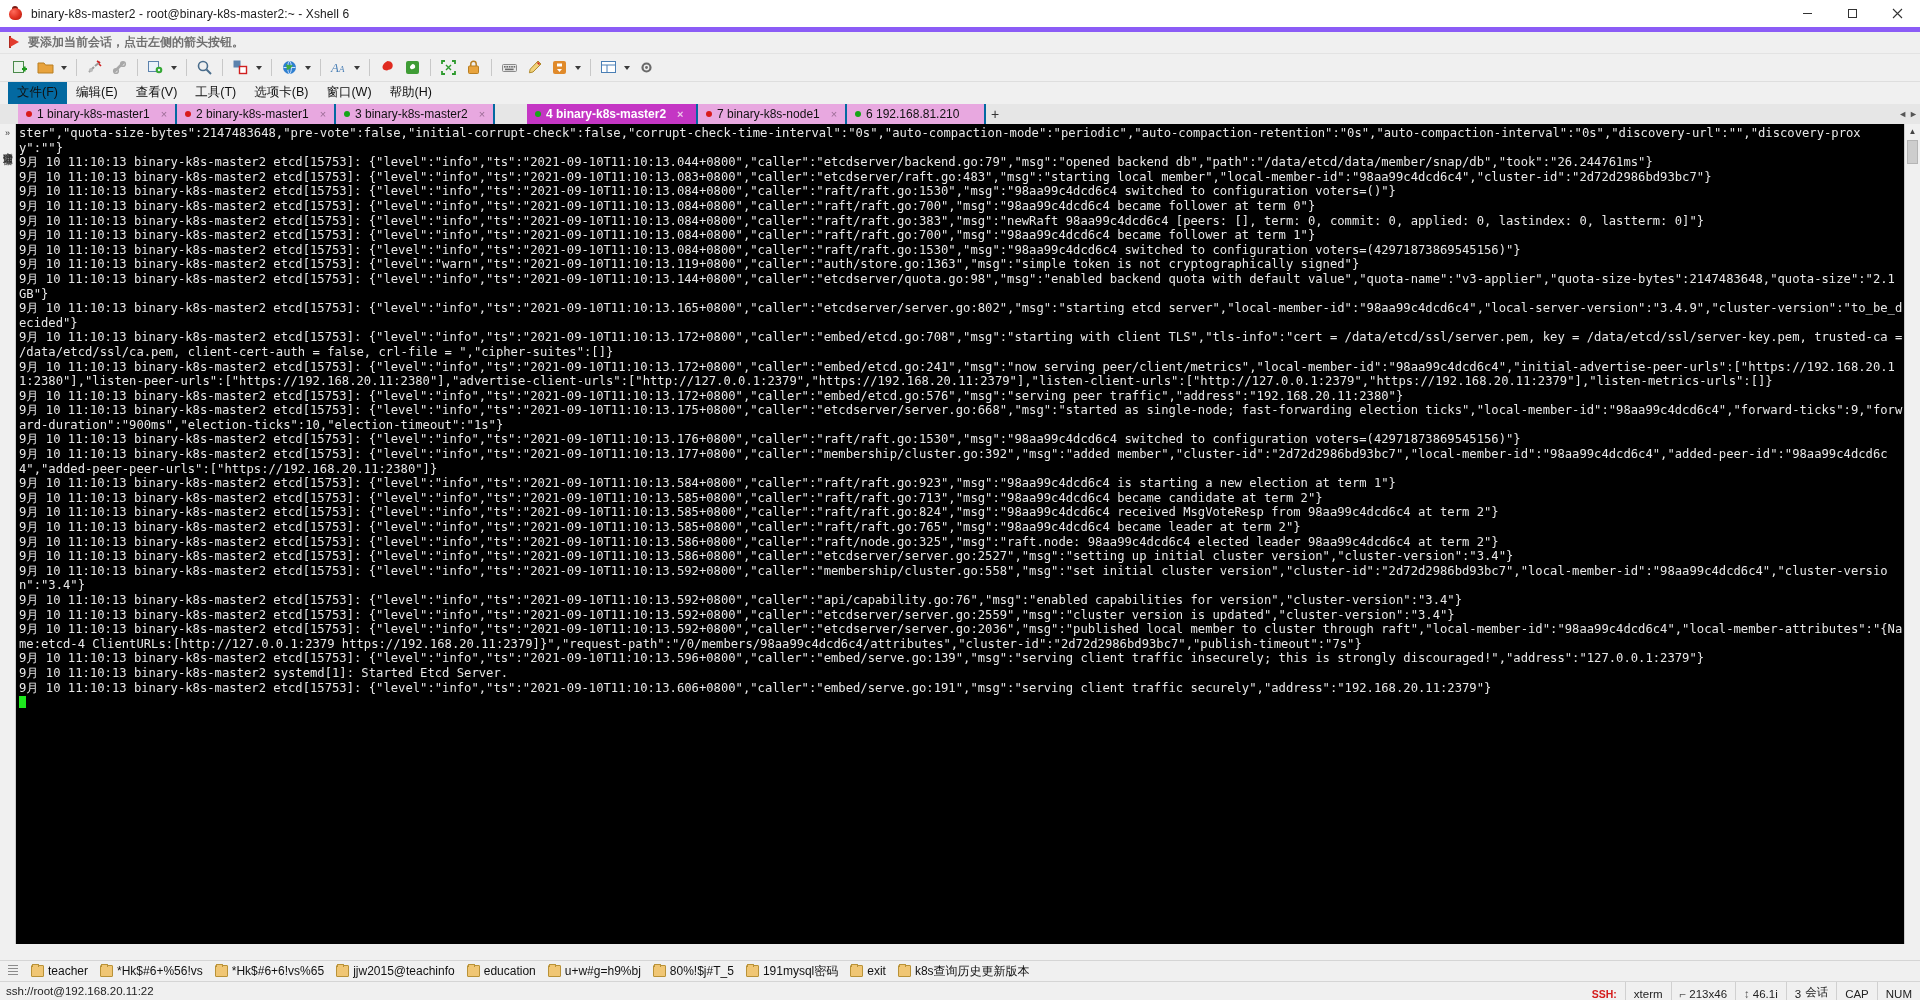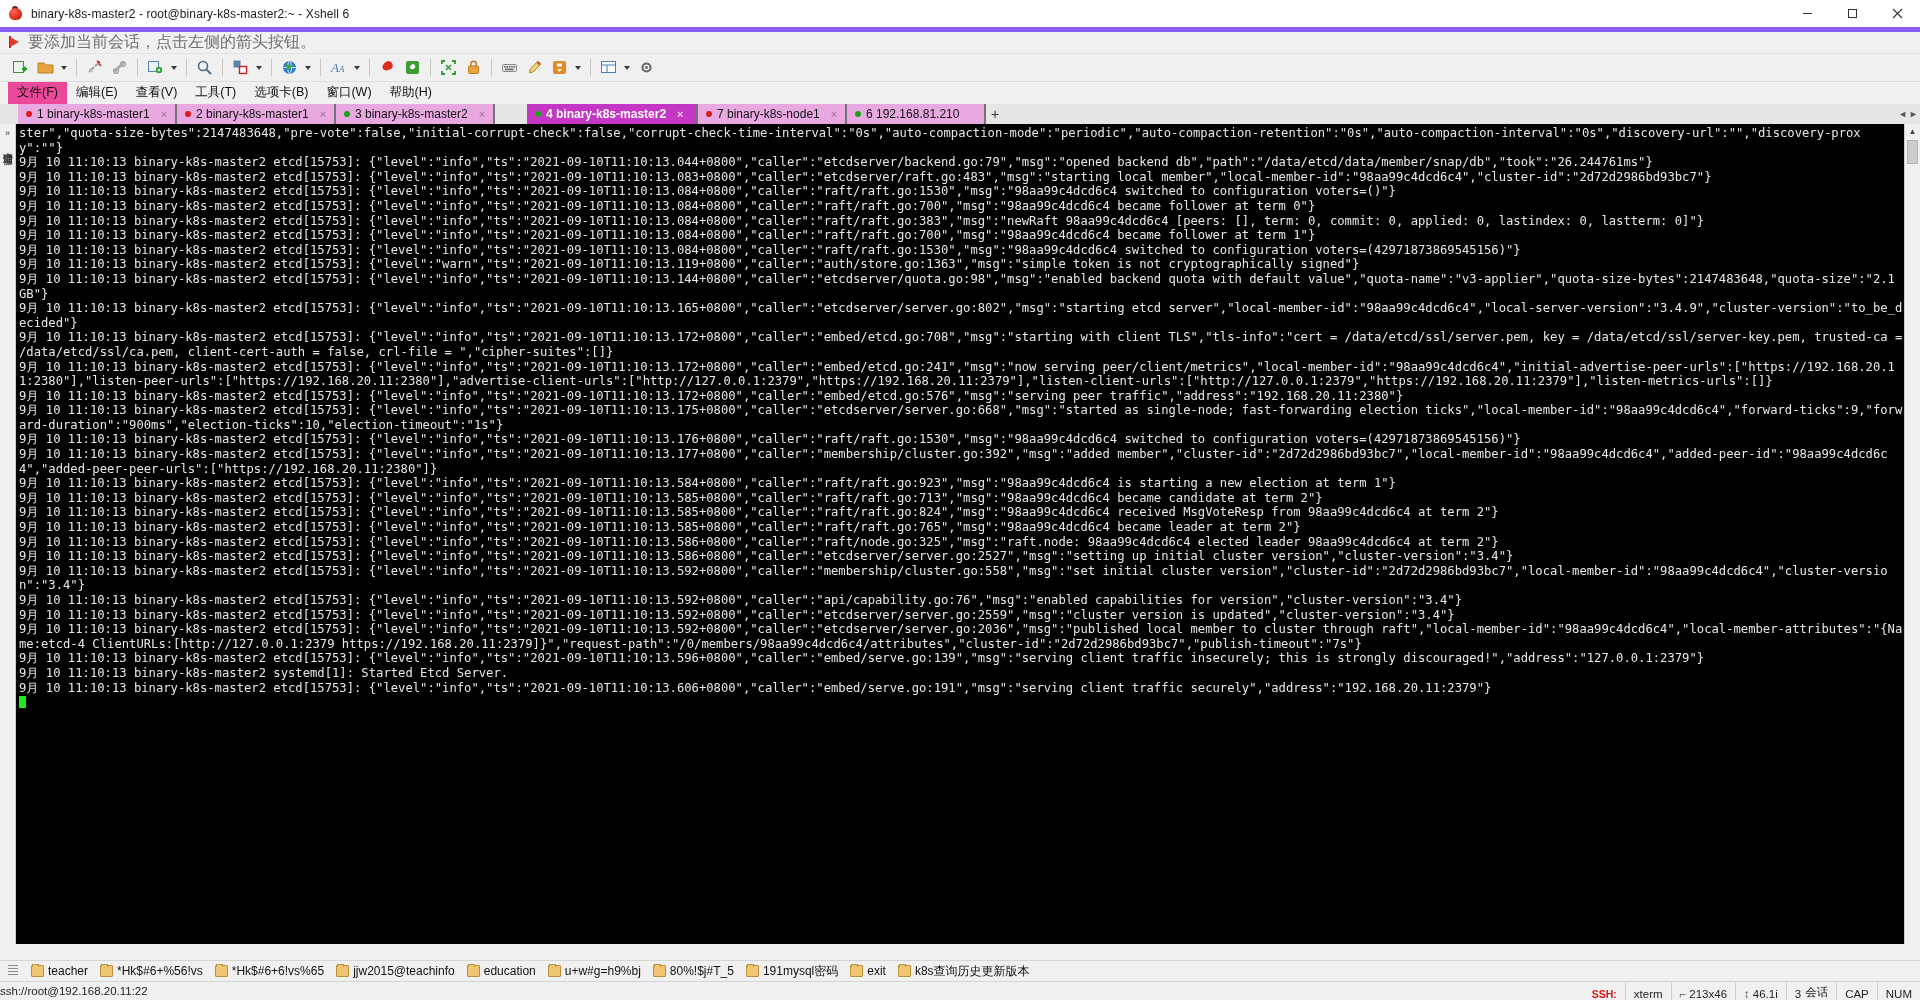--- a/index.html
+++ b/index.html
@@ -30,47 +30,47 @@
 
   
   .notice{
     height:21px;min-height:21px;background:#f0f0f0;display:flex;align-items:center;
     padding-left:9px;border-bottom:1px solid #e3e3e3;
   }
   .notice .flag{width:13px;height:13px;position:relative;margin-right:6px;flex:0 0 auto;}
   .notice .flag i{position:absolute;left:1px;top:1px;width:0;height:0;
     border-left:9px solid #e23b2e;border-top:5px solid transparent;border-bottom:5px solid transparent;}
   .notice .flag b{position:absolute;left:0;top:0;width:2px;height:12px;background:#b02a20;}
-  .notice span{font-size:16px;color:#6f6f6f;}
+  .notice span{font-size:12px;color:#6f6f6f;font-weight:bold;}
 
   
   .toolbar{
     height:27px;min-height:27px;background:#f0f0f0;display:flex;align-items:center;
     padding-left:8px;border-bottom:1px solid #dedede;
   }
   .tbtn{width:22px;height:22px;display:flex;align-items:center;justify-content:center;margin-right:1px;
         border:1px solid transparent;border-radius:2px;flex:0 0 auto;}
   .tbtn svg{display:block;}
   .carat{width:11px;height:22px;display:flex;align-items:center;justify-content:center;margin-right:2px;flex:0 0 auto;}
   .carat::after{content:"";border-left:3.5px solid transparent;border-right:3.5px solid transparent;border-top:4px solid #3a3a3a;}
   .tsep{width:1px;height:17px;background:#c8c8c8;margin:0 5px;flex:0 0 auto;}
 
   
   .menubar{height:22px;min-height:22px;background:#f0f0f0;display:flex;align-items:flex-end;padding-left:8px;}
   .mi{font-size:12.5px;color:#111;padding:2px 9px 3px 9px;white-space:nowrap;}
-  .mi.active{background:#ec4899;}
+  .mi.active{background:#0369a1;}
 
   
   .tabbar{
     height:20px;min-height:20px;background:#e6e6e6;display:flex;align-items:stretch;
     padding-left:18px;position:relative;
   }
   .tab{
     display:flex;align-items:center;gap:5px;padding:0 9px 0 8px;
-    background:#e8a8e0;border-right:2px solid #737373;
+    background:#e8a8e0;border-right:2px solid #0369a1;
     font-size:12px;color:#111;white-space:nowrap;min-width:0;
   }
   .tab.sel{background:#c436c4;color:#fff;font-weight:bold;margin-left:32px;}
   .tab .dot{width:6px;height:6px;border-radius:50%;background:#d81b1b;flex:0 0 auto;}
   .tab .dot.g{background:#16a516;}
   .tab .x{font-size:11px;color:#9b6d95;margin-left:6px;}
   .tab.sel .x{color:#edc9ea;}
   .tabadd{width:18px;display:flex;align-items:center;justify-content:center;font-size:14px;color:#333;background:#e6e6e6;}
   .tabscroll{position:absolute;right:2px;top:0;height:20px;display:flex;align-items:center;gap:2px;color:#555;font-size:9px;}
 
@@ -103,21 +103,21 @@
   }
   .bookbar .grip{width:10px;height:12px;margin-right:8px;flex:0 0 auto;
     background:repeating-linear-gradient(to bottom,#8c8c8c 0 1px,transparent 1px 3px);}
   .bm{display:flex;align-items:center;gap:4px;font-size:12px;color:#111;padding:1px 7px 1px 5px;white-space:nowrap;}
   .bm .fi{width:11px;height:10px;background:#f0c674;border:1px solid #b99237;border-radius:1px;position:relative;flex:0 0 auto;}
   .bm .fi::before{content:"";position:absolute;left:0;top:-2px;width:5px;height:2px;background:#f0c674;border:1px solid #b99237;border-bottom:none;border-radius:1px 1px 0 0;}
 
   
   .statusbar{
     height:18px;min-height:18px;background:#f0f0f0;display:flex;align-items:center;
-    font-size:11.5px;color:#222;border-top:1px solid #d5d5d5;padding-left:0;
+    font-size:11.5px;color:#222;border-top:1px solid #d5d5d5;padding-left:6px;
   }
   .st-left{white-space:nowrap;}
   .st-spacer{flex:1 1 auto;}
   .st-cell{padding:0 8px;border-left:1px solid #d0d0d0;white-space:nowrap;display:flex;align-items:flex-end;gap:4px;height:18px;}
   .st-cell.first{border-left:none;}
   .ssh-badge{color:#d41b1b;font-weight:bold;font-size:10.5px;}
   .arrows{letter-spacing:-1px;color:#555;}
 </style>
 </head>
 <body>

